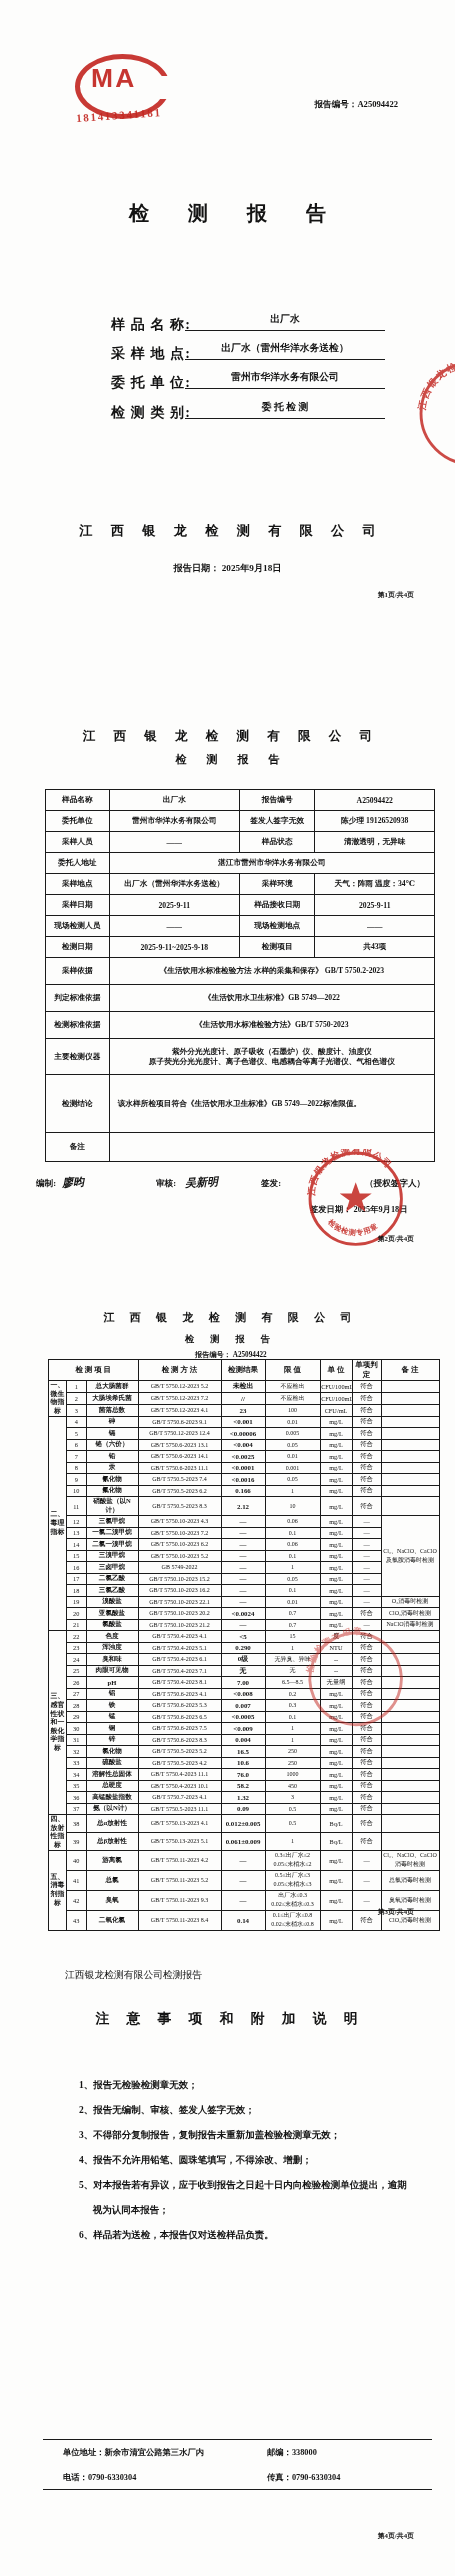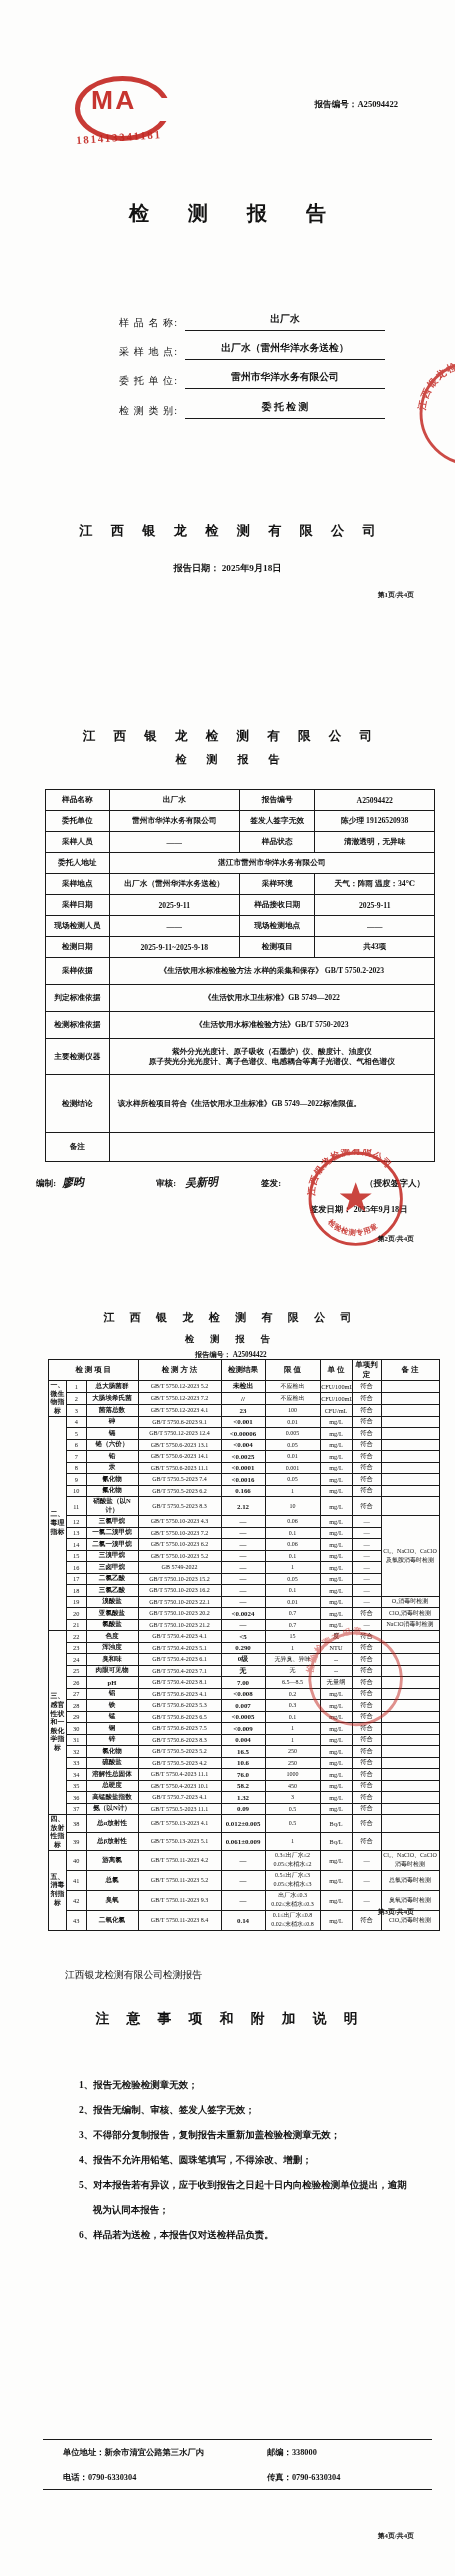--- a/index.html
+++ b/index.html
@@ -3,32 +3,32 @@
 <meta charset="utf-8">
 <style>
   html,body{margin:0;padding:0}
   body{width:455px;height:2576px;position:relative;overflow:hidden;background:#fdfdfc;
        font-family:"Liberation Serif","DejaVu Serif",serif;color:#131313;}
   .abs{position:absolute}
   .ctr{left:0;right:0;text-align:center}
   .pageno{font-size:6.9px;font-weight:700}
 
   
-  .cma-box{left:75px;top:76px;width:98px;height:69px}
+  .cma-box{left:75px;top:54px;width:98px;height:69px}
   .cma-ring{position:absolute;left:0;top:0;width:85px;height:55px;border:5.2px solid #c2251f;
             border-radius:50% / 50%;opacity:.9}
   .cma-gap{position:absolute;left:85px;top:22px;width:11.5px;height:23px;background:#fdfdfc}
   .cma-ma{position:absolute;left:16px;top:9.2px;font-family:"Liberation Sans",sans-serif;
           font-size:26.4px;font-weight:700;color:#c2251f;letter-spacing:2.3px;opacity:.92}
   .cma-num{position:absolute;left:1.1px;top:55px;font-size:11px;font-weight:700;color:#c2251f;
            letter-spacing:1.7px;transform:rotate(-4deg);opacity:.9}
   .repno1{top:99px;right:57px;font-size:8.6px;font-weight:700}
   .title1{top:200px;font-size:20px;font-weight:700;letter-spacing:17px;padding-left:17px}
   .fieldrow{left:0;width:100%;height:29px}
-  .f-label{position:absolute;left:119px;top:3.4px;font-size:10px;font-weight:400;letter-spacing:1.1px}
+  .f-label{position:absolute;left:111px;top:3.4px;font-size:14px;font-weight:700;letter-spacing:1.1px}
   .f-line{position:absolute;left:185px;top:0;width:200px;height:16.6px;border-bottom:1.1px solid #1a1a1a;
           text-align:center;font-size:9.8px;font-weight:700}
   .company1{top:522px;font-size:13.2px;font-weight:700;letter-spacing:7.5px;padding-left:7.5px}
   .date1{top:562px;font-size:9.2px;font-weight:700}
   .pn1{top:590px;right:41px}
 
   
   .seal{pointer-events:none}
   .seal text{font-family:"Liberation Serif",serif;font-weight:700;fill:#c2251f}
 

